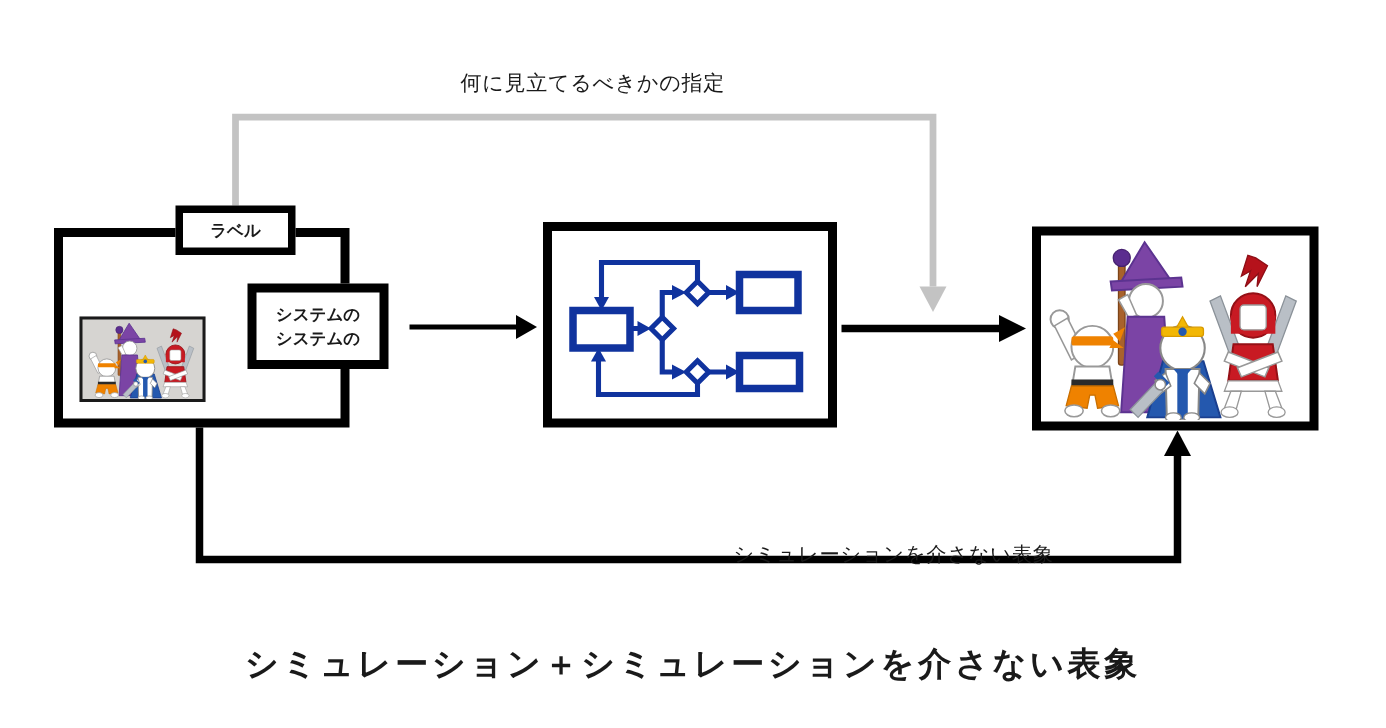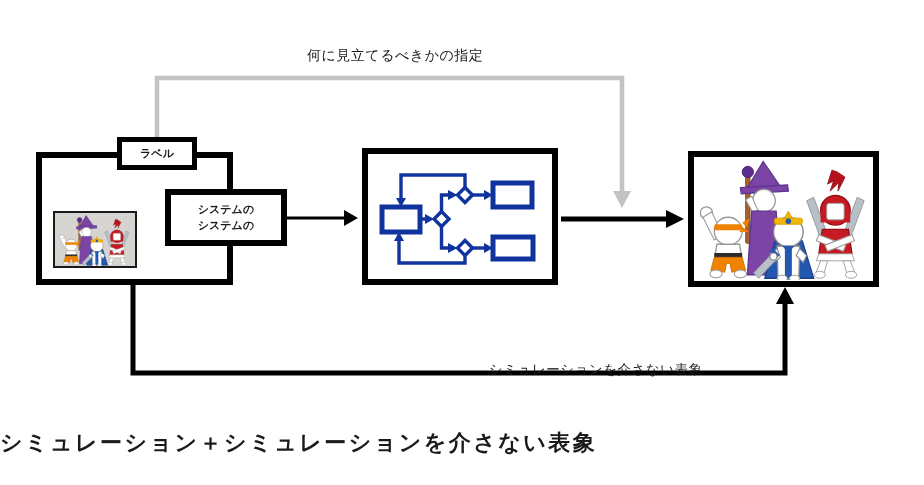--- a/index.html
+++ b/index.html
@@ -9,28 +9,28 @@
   }
   .layer{position:absolute;left:0;top:0;}
   .box{position:absolute;background:#fff;border:6px solid #000;box-sizing:border-box;}
   .left-box{left:36px;top:152px;width:197px;height:133px;z-index:2;}
   .middle-box{left:362px;top:148px;width:196px;height:137px;z-index:2;display:flex;align-items:center;justify-content:center;}
   .right-box{left:688px;top:151px;width:191px;height:136px;z-index:2;display:flex;align-items:center;justify-content:center;}
   .tag{position:absolute;background:#fff;border:5px solid #000;box-sizing:border-box;z-index:3;
        display:flex;flex-direction:column;align-items:center;justify-content:center;
        font-weight:bold;font-size:11px;line-height:1.45;text-align:center;}
   .label-tag{left:117px;top:137px;width:80px;height:33px;}
-  .state-box{left:165px;top:189px;width:122px;height:57px;border-width:6px;text-align:right;}
+  .state-box{left:165px;top:189px;width:94px;height:57px;border-width:6px;text-align:right;}
   .thumb{position:absolute;left:11px;top:53px;width:84px;height:57px;box-sizing:border-box;
          border:2px solid #1a1a1a;background:var(--thumbnail-bg,#d6d4d1);
          display:flex;align-items:center;justify-content:center;}
   .annotation{position:absolute;font-weight:normal;white-space:nowrap;}
   .annotation.top{left:307px;top:47px;font-size:14px;letter-spacing:0.5px;}
   .annotation.bottom{left:489px;top:344px;font-size:13.5px;letter-spacing:0.5px;margin-top:17px;}
-  .caption{position:absolute;left:0;top:428px;width:100%;text-align:left;
+  .caption{position:absolute;left:0;top:428px;width:100%;text-align:center;
            font-weight:bold;font-size:22px;letter-spacing:2.5px;white-space:nowrap;}
   
   .gray-line{stroke:var(--connector-gray,#c3c3c3);fill:none;stroke-width:4.5;}
   .gray-head{fill:var(--connector-gray,#c3c3c3);}
   .black-line{stroke:var(--line-black,#000);fill:none;}
   .black-head{fill:var(--line-black,#000);}
   
   .fc-rect{stroke:var(--flowchart-blue,#10339e);fill:#fff;stroke-width:5;}
   .fc-diamond{stroke:var(--flowchart-blue,#10339e);fill:#fff;stroke-width:3.4;}
   .fc-line{stroke:var(--flowchart-blue,#10339e);fill:none;stroke-width:3.4;}

